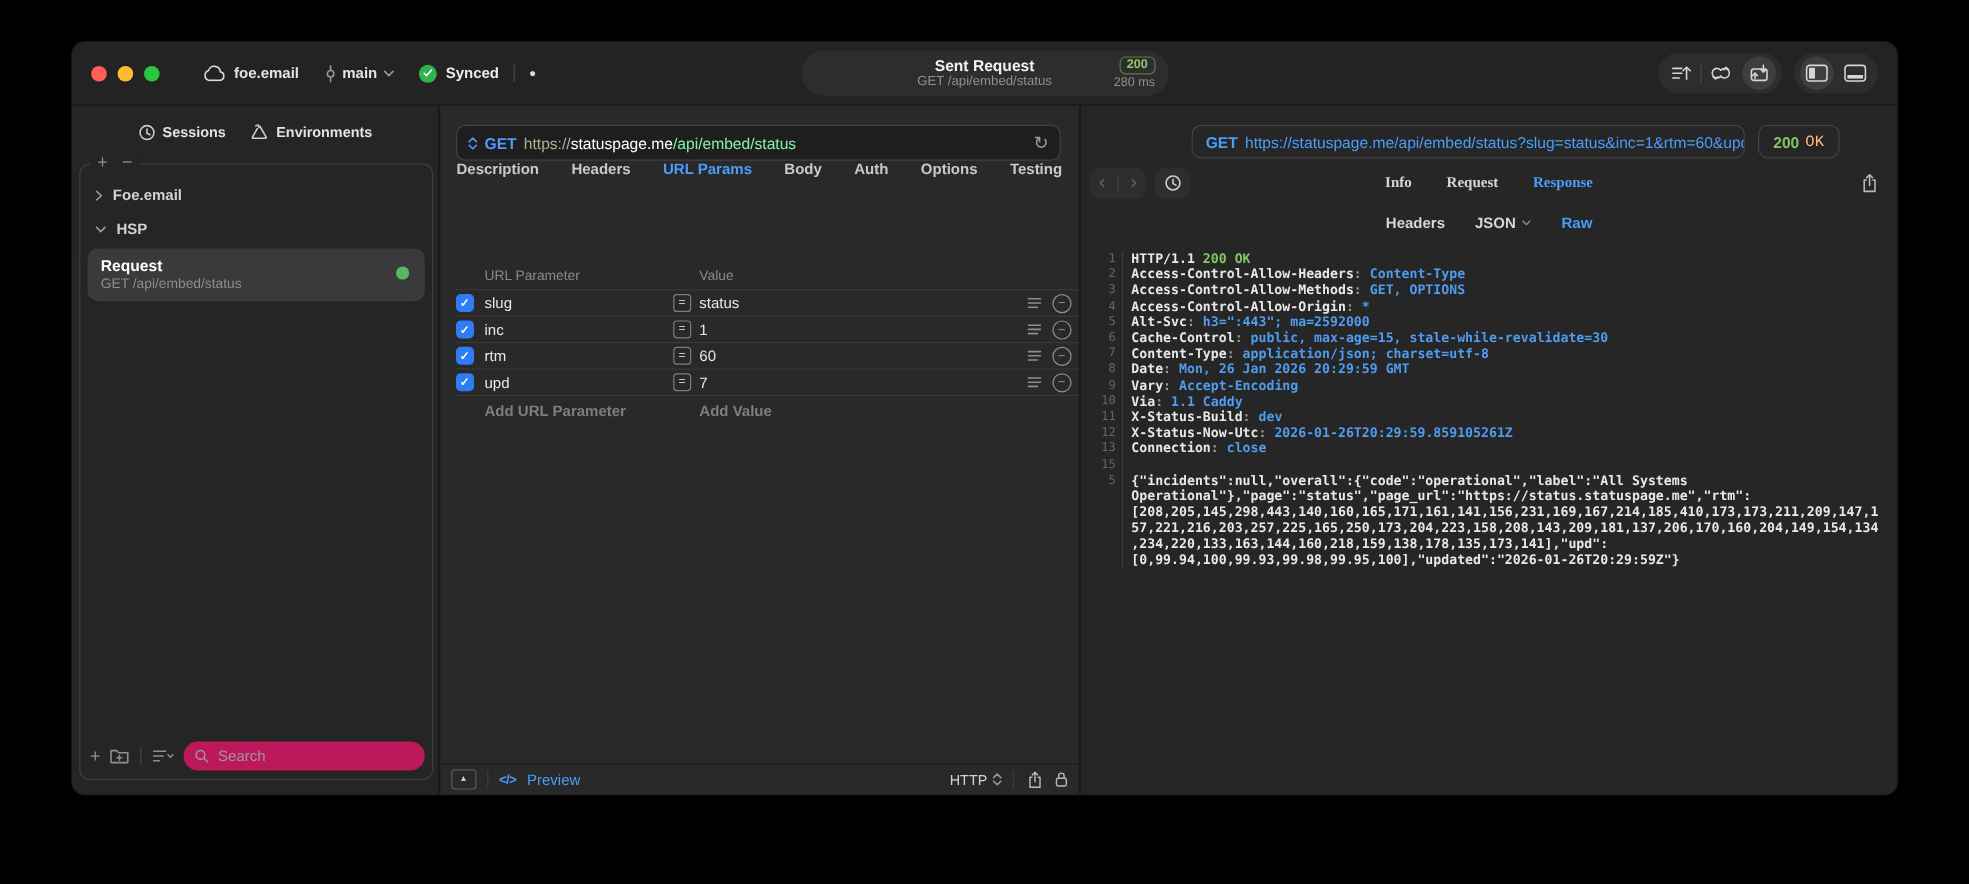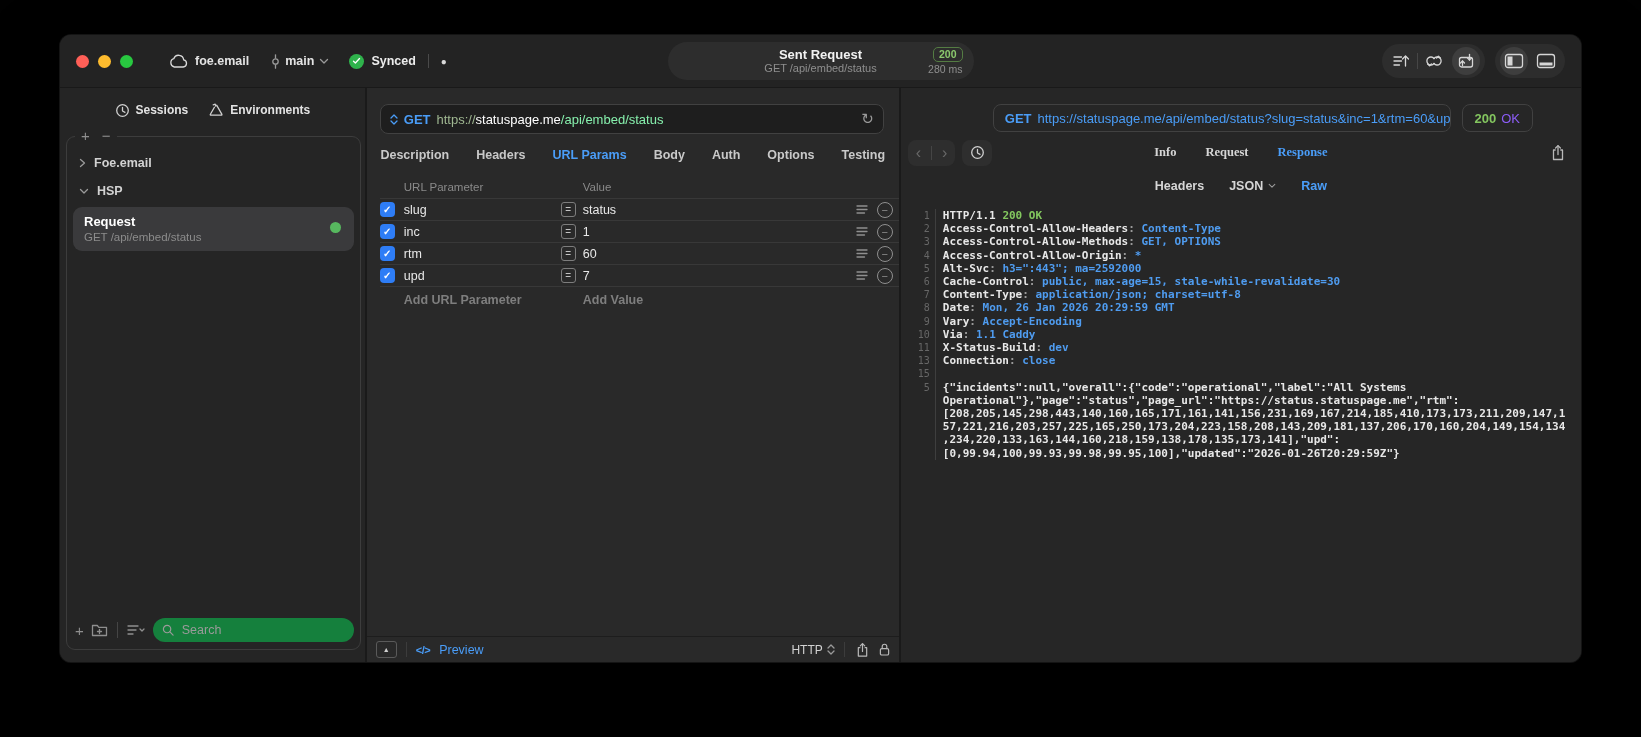--- a/index.html
+++ b/index.html
@@ -51,42 +51,42 @@
              color:#8f8f8f;font-size:15px;line-height:16px;}
   .tree{flex:1;min-height:0;}
   .tree-row{display:flex;align-items:center;gap:8px;padding:7px 12px;color:#d2d2d2;font-size:12.5px;font-weight:700;}
   .tree-row .chev{color:#9a9a9a;}
   .req-card{margin:2px 6px;background:#3a3a3c;border-radius:9px;padding:7px 11px 8px;position:relative;}
   .req-card .nm{color:#ffffff;font-size:13px;font-weight:700;}
   .req-card .pt{color:#8c8c8c;font-size:11.5px;margin-top:2px;}
   .green-dot{position:absolute;right:13px;top:15px;width:11px;height:11px;border-radius:50%;background:#57b85f;}
   .sb-bottom{flex:0 0 34px;display:flex;align-items:center;gap:7px;padding:0 6px 2px 8px;color:#8f8f8f;}
   .sb-bottom .vdiv{width:1px;height:16px;background:#454545;margin:0 2px;}
-  .search-pill{flex:1;height:24px;background:#15803d;border-radius:13px;display:flex;align-items:center;
+  .search-pill{flex:1;height:24px;background:#be185d;border-radius:13px;display:flex;align-items:center;
                gap:6px;padding:0 9px;color:#9a9a9a;}
   .search-pill input{flex:1;min-width:0;background:transparent;border:none;outline:none;color:#d6d6d6;
                font-size:12.5px;font-family:"Liberation Sans",sans-serif;}
   .search-pill input::placeholder{color:#9a9a9a;}
   .glyph-btn{color:#8f8f8f;font-size:15px;line-height:15px;}
 
   
   .url-bar{flex:0 0 28px;margin:16px 15px 0 13px;background:#1e1e1e;border:1px solid #414141;border-radius:8px;
            display:flex;align-items:center;gap:6px;padding:0 9px;font-size:13px;}
   .stepper{color:#4a9df8;}
   .m-get{color:#4a9df8;font-weight:700;}
   .u-scheme{color:#9fb791;}
   .u-host{color:#ffffff;}
   .u-path{color:#86efac;}
   .refresh{margin-left:auto;color:#9a9a9a;font-size:15px;}
-  .req-tabs{flex:0 0 42px;display:flex;align-items:center;justify-content:center;gap:27px;
+  .req-tabs{flex:0 0 42px;display:flex;align-items:flex-start;justify-content:center;gap:27px;
             color:#c9c9c9;font-size:12.5px;font-weight:700;}
   .tab.active{color:#4a9df8;}
   .param-head,.param-row,.param-add{display:grid;grid-template-columns:24px 157px 18px 1fr 22px 24px;
             align-items:center;margin-left:13px;padding-right:6px;}
-  .param-head{height:22px;color:#8a8a8a;font-size:11.5px;}
+  .param-head{height:22px;color:#8a8a8a;font-size:11.5px;margin-top:43px;}
   .param-head .c2{grid-column:2;}
   .param-head .c4{grid-column:4;padding-left:4px;}
   .param-row{height:21px;border-bottom:1px solid #383838;color:#e8e8e8;font-size:12.5px;}
   .param-row:first-of-type{border-top:1px solid #383838;}
   .checkbox{width:15px;height:15px;border-radius:4px;background:#2e7df6;color:#fff;font-size:10px;font-weight:700;
             display:flex;align-items:center;justify-content:center;}
   .eqbox{width:13px;height:13px;border:1px solid #7d7d7d;border-radius:3px;color:#c4c4c4;font-size:10px;
          display:flex;align-items:center;justify-content:center;}
   .pvalue{padding-left:4px;}
   .grip{color:#8f8f8f;display:flex;justify-content:flex-end;}
@@ -107,21 +107,21 @@
   .f-icons{display:flex;align-items:center;gap:10px;color:#b9b9b9;margin-left:2px;}
 
   
   .resp-top{flex:0 0 28px;margin:16px 48px 0 92px;display:flex;gap:11px;}
   .resp-url{flex:1;min-width:0;border:1px solid #414141;border-radius:8px;display:flex;align-items:center;
             gap:6px;padding:0 11px;font-size:13px;color:#4a9df8;white-space:nowrap;overflow:hidden;}
   .resp-url .m{font-weight:700;}
   .resp-status{border:1px solid #414141;border-radius:8px;display:flex;align-items:center;gap:5px;
             padding:0 12px;font-size:13px;}
   .resp-status .code{color:#83c55f;font-weight:700;}
-  .resp-status .ok{color:#8b5cf6;}
+  .resp-status .ok{color:#fdba74;font-family:Liberation Mono, monospace;}
   .resp-nav{flex:0 0 41px;display:flex;align-items:center;padding:0 7px;position:relative;}
   .nav-arrows{background:#2e2e2e;border-radius:8px;height:26px;display:flex;align-items:center;gap:10px;
             padding:0 8px;color:#686868;font-size:16px;font-weight:400;}
   .nav-arrows .sep{width:1px;height:14px;background:#454545;}
   .clock-btn{background:#2e2e2e;border-radius:8px;height:26px;width:30px;display:flex;align-items:center;
             justify-content:center;color:#cfcfcf;margin-left:7px;}
   .resp-tabs{position:absolute;left:50%;transform:translateX(-50%);display:flex;gap:29px;
             color:#d6d6d6;font-size:12.5px;font-weight:700;font-family:Liberation Serif, serif;}
   .share-btn{position:absolute;right:16px;color:#b9b9b9;}
   .resp-subtabs{flex:0 0 26px;display:flex;align-items:center;justify-content:center;gap:25px;
@@ -560,20 +560,24 @@
             </div>
             <div class="rline">
               <span class="lnum">10</span>
               <span class="ltext"><span class="w">Via</span><span class="d">: </span><span class="b">1.1 Caddy</span></span>
             </div>
             <div class="rline">
               <span class="lnum">11</span>
               <span class="ltext"><span class="w">X-Status-Build</span><span class="d">: </span><span class="b">dev</span></span>
             </div>
             <div class="rline">
+              <span class="lnum">12</span>
+              <span class="ltext"><span class="w">X-Status-Now-Utc</span><span class="d">: </span><span class="b">2026-01-26T20:29:59.859105261Z</span></span>
+            </div>
+            <div class="rline">
               <span class="lnum">13</span>
               <span class="ltext"><span class="w">Connection</span><span class="d">: </span><span class="b">close</span></span>
             </div>
             <div class="rline">
               <span class="lnum">15</span>
               <span class="ltext">&nbsp;</span>
             </div>
             <div class="rline">
               <span class="lnum">5</span>
               <span class="ltext"><span class="w">{"incidents":null,"overall":{"code":"operational","label":"All Systems Operational"},"page":"status","page_url":"https://status.statuspage.me","rtm":[208,205,145,298,443,140,160,165,171,161,141,156,231,169,167,214,185,410,173,173,211,209,147,157,221,216,203,257,225,165,250,173,204,223,158,208,143,209,181,137,206,170,160,204,149,154,134,234,220,133,163,144,160,218,159,138,178,135,173,141],"upd":[0,99.94,100,99.93,99.98,99.95,100],"updated":"2026-01-26T20:29:59Z"}</span></span>

